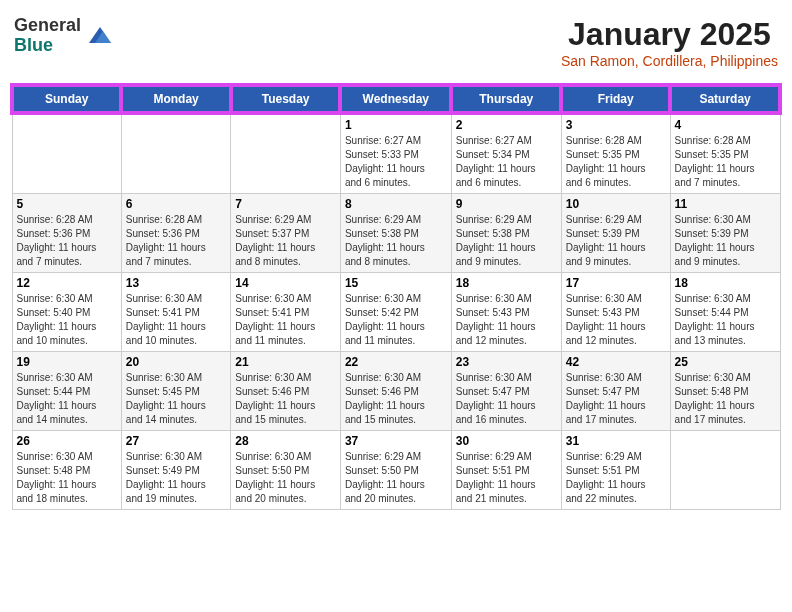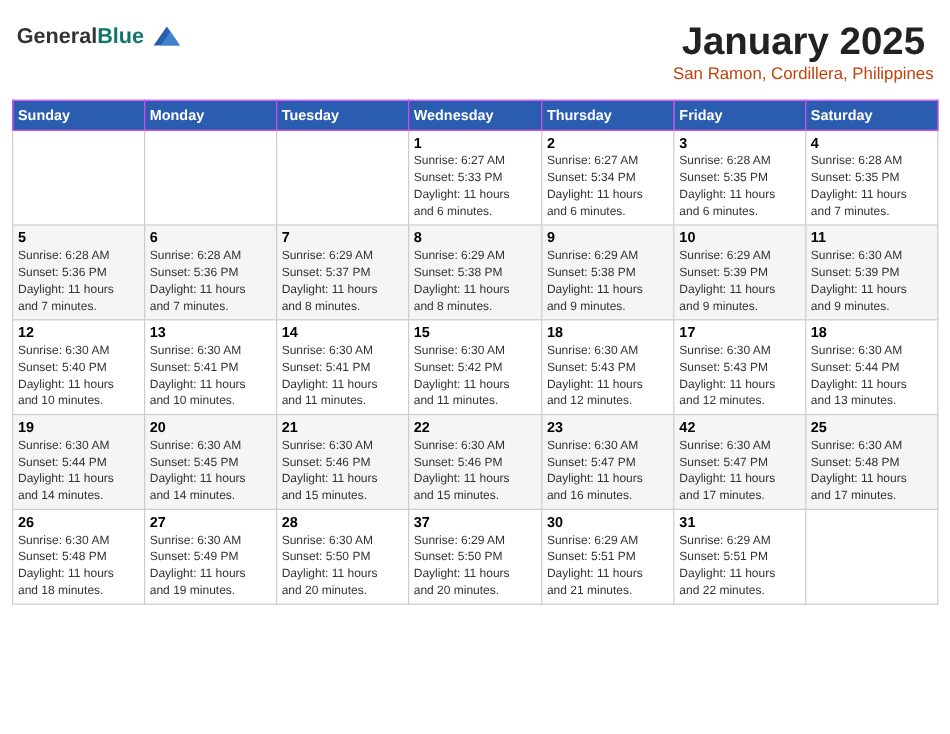--- a/index.html
+++ b/index.html
@@ -16,21 +16,21 @@
       align-items: flex-start;
       margin-bottom: 8px;
       padding: 6px 4px;
     }
     .logo {
       display: flex;
       align-items: center;
     }
     .logo-text {
       display: flex;
-      flex-direction: row;
+      flex-direction: column;
       line-height: 1.1;
     }
     .logo-general {
       font-size: 18px;
       font-weight: bold;
       color: #333;
     }
     .logo-blue {
       font-size: 18px;
       font-weight: bold;
@@ -55,23 +55,23 @@
     }
     .calendar {
       width: 100%;
       border-collapse: collapse;
       font-size: 10.5px;
     }
     .calendar th {
       background: #2a5db0;
       color: #fff;
       padding: 5px 4px;
-      text-align: left;
+      text-align: center;
       font-size: 12px;
-      border: 1px solid #d946ef;
+      border: 4px solid #d946ef;
     }
     .calendar td {
       border: 1px solid #ccc;
       vertical-align: top;
       padding: 3px 4px;
       width: 113px;
       min-height: 80px;
       background: #fff;
     }
     .calendar tr:nth-child(even) td {

